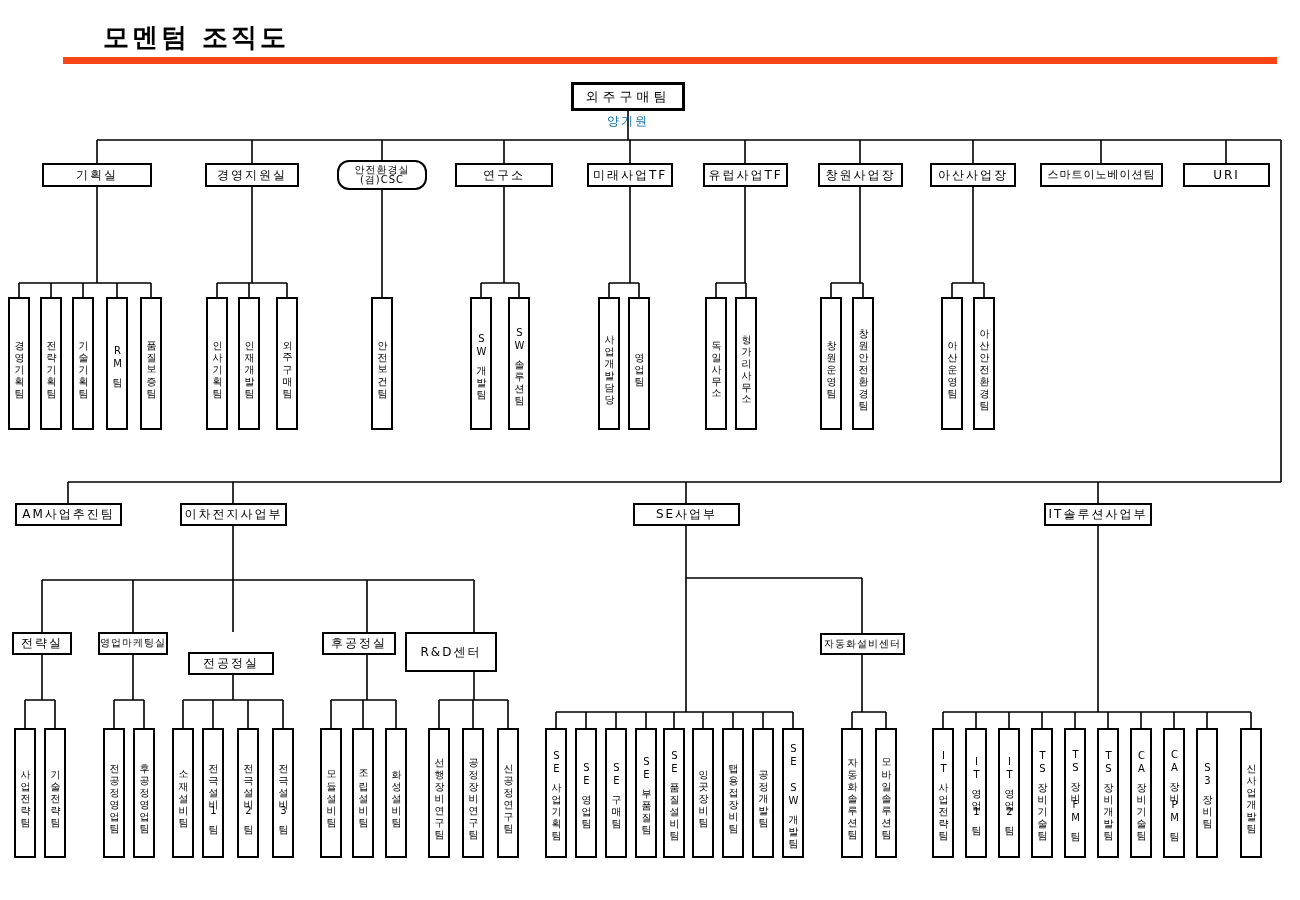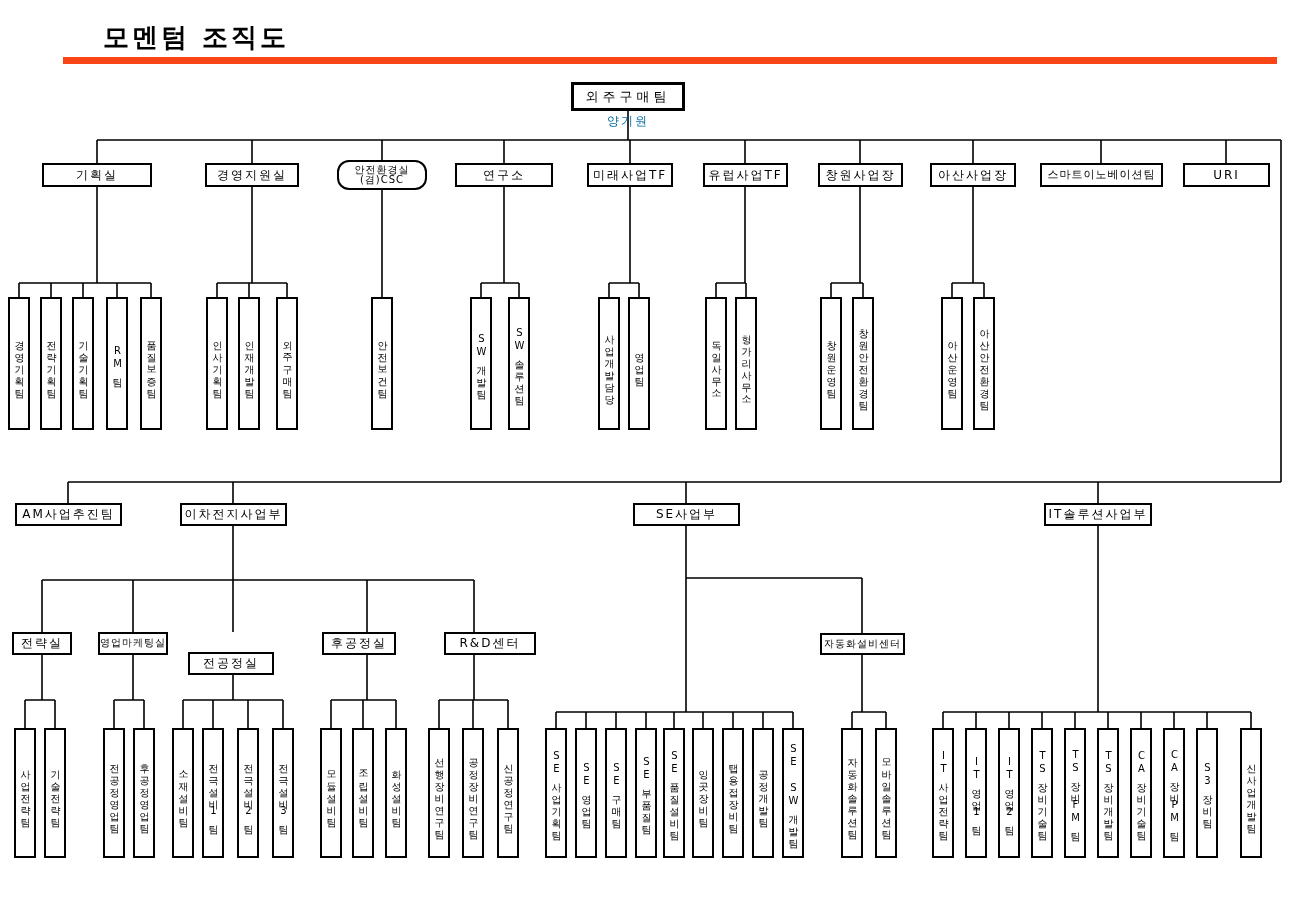--- a/index.html
+++ b/index.html
@@ -183,21 +183,21 @@
     </div>
   <div class="hbox small" style="left:98px;top:632px;width:70px;height:23px">
       <span>영업마케팅실</span>
     </div>
   <div class="hbox" style="left:188px;top:652px;width:86px;height:23px">
       <span>전공정실</span>
     </div>
   <div class="hbox" style="left:322px;top:632px;width:74px;height:23px">
       <span>후공정실</span>
     </div>
-  <div class="hbox" style="left:444px;top:632px;width:92px;height:23px">
+  <div class="hbox" style="left:405px;top:632px;width:92px;height:40px">
       <span>R&amp;D센터</span>
     </div>
   <div class="hbox small" style="left:820px;top:633px;width:85px;height:22px">
       <span>자동화설비센터</span>
     </div>
 
   <div class="vbox t4" style="left:14px;top:728px">
       <span>사업전략팀</span>
     </div>
   <div class="vbox t4" style="left:44px;top:728px">

